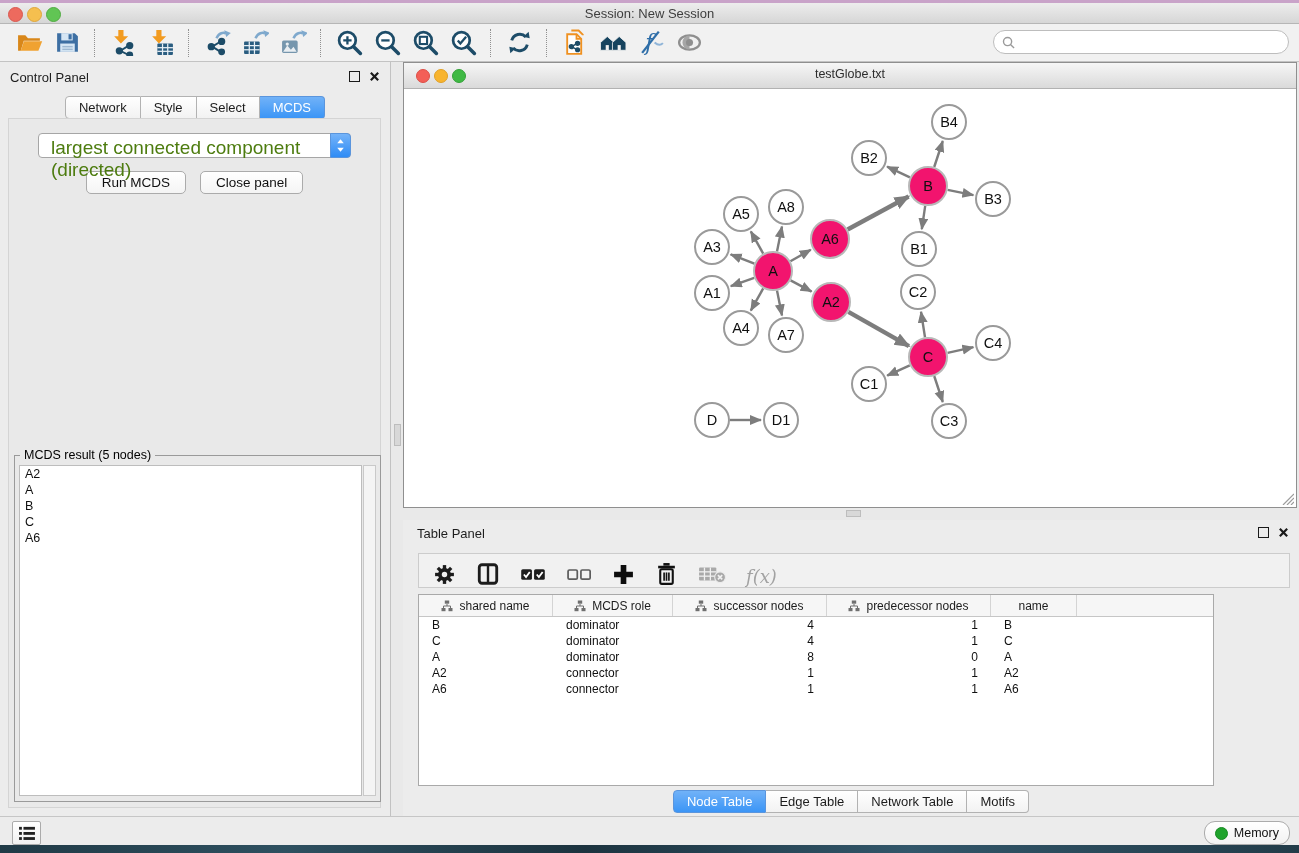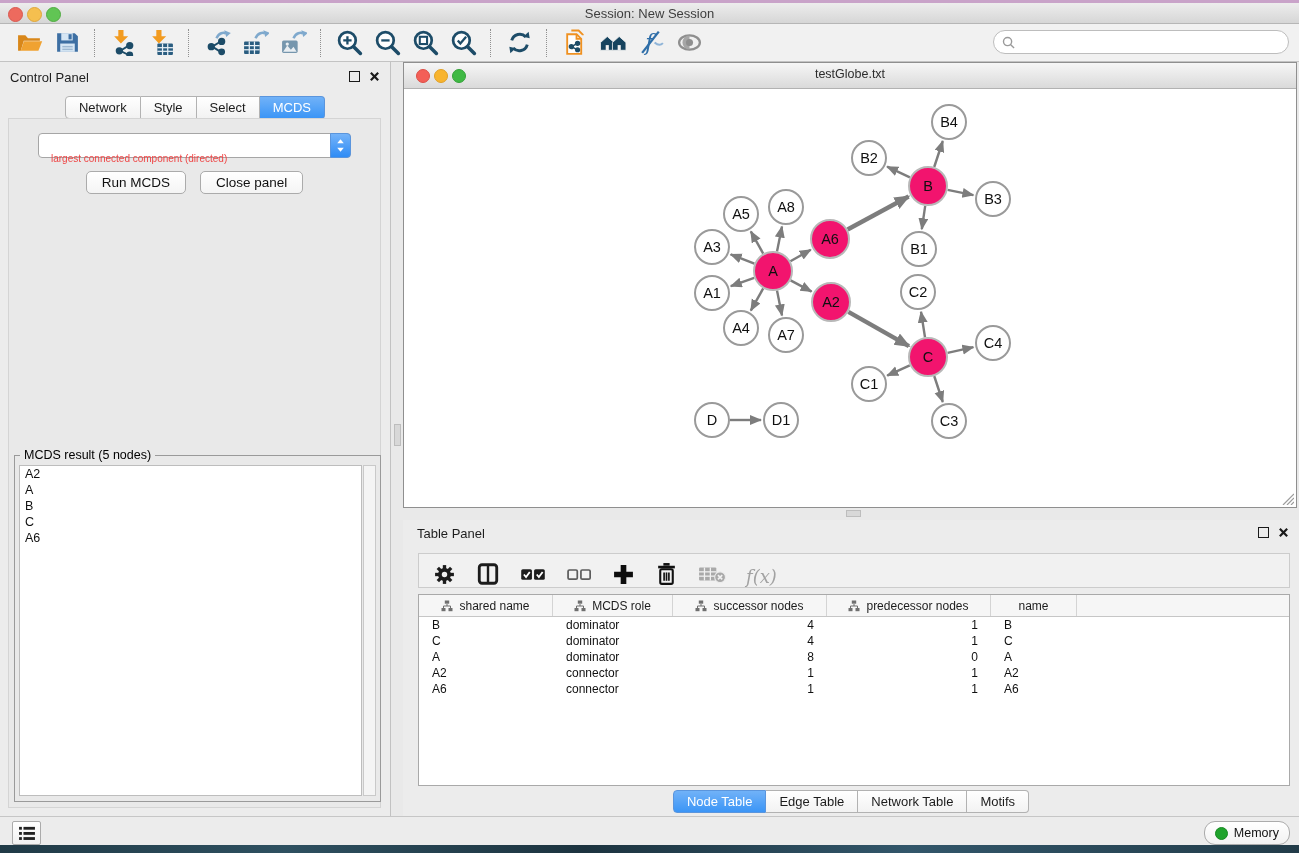--- a/index.html
+++ b/index.html
@@ -28,21 +28,21 @@
   .float-box{display:inline-block;width:9px;height:9px;border:1.6px solid #1a1a1a;background:transparent;}
   .panel-icons{position:absolute;right:10px;top:9px;display:flex;gap:9px;align-items:center;}
   .cp-tabs{position:absolute;left:0;right:0;top:34px;display:flex;justify-content:center;}
   .tab{font-size:13px;padding:3px 13px;background:linear-gradient(#ffffff,#f2f2f2);border:1px solid #b2b2b2;border-left:none;color:#1c1c1c;}
   .tab:first-child{border-left:1px solid #b2b2b2;border-radius:4px 0 0 4px;}
   .tab:last-child{border-radius:0 4px 4px 0;}
   .tab.selected{background:linear-gradient(#71b2f8,#3b95f6);color:#fff;border-color:#5a95dd;}
   .cp-body{position:absolute;left:8px;top:56px;width:373px;height:690px;background:#e9e9e9;border:1px solid #d4d4d4;box-sizing:border-box;}
   .opt-label{margin-top:20px;text-align:center;font-size:13.5px;color:#111;}
   .selectbox{position:relative;margin:14px auto 0 auto;width:313px;height:25px;background:#fff;border:1px solid #a6a6a6;border-radius:4px;box-sizing:border-box;}
-  .select-text{position:absolute;left:12px;top:3px;font-size:10px;color:#ef4444;margin-top:16px;}
+  .select-text{position:absolute;left:12px;top:3px;font-size:19px;color:#4d7c0f;}
   .select-cap{position:absolute;right:-1px;top:-1px;width:21px;height:25px;border-radius:0 4px 4px 0;
               background:linear-gradient(#74b3f9,#2f8cf5);border:1px solid #5a95dd;box-sizing:border-box;
               display:flex;align-items:center;justify-content:center;}
   .btn-row{margin-top:13px;display:flex;justify-content:center;gap:14px;}
   .mac-btn{font-size:13.5px;color:#111;background:linear-gradient(#ffffff,#f4f4f4);border:1px solid #ababab;border-radius:5px;padding:3px 15px;}
   .mcds-fieldset{position:absolute;left:14px;top:393px;width:367px;height:347px;border:1px solid #9a9a9a;background:#e9e9e9;box-sizing:border-box;}
   .mcds-legend{position:absolute;top:-8px;left:5px;background:#e9e9e9;padding:0 4px;font-size:12.5px;color:#000000;text-align:right;}
   .mcds-list{position:absolute;left:4px;top:9px;right:18px;bottom:5px;background:#fff;border:1px solid #bdbdbd;font-size:12.5px;overflow:hidden;}
   .mcds-item{padding:0 5px;line-height:16px;color:#111;}
   .mcds-scroll{position:absolute;top:9px;right:4px;bottom:5px;width:13px;background:#f4f4f4;border:1px solid #c9c9c9;box-sizing:border-box;}
@@ -58,21 +58,21 @@
   .ntl.green{left:48px;background:#3fb944;border:1px solid #34a139;}
   .net-title{position:absolute;left:0;right:0;top:4px;text-align:center;font-size:12.5px;color:#2c2c2c;}
   .net-canvas{position:absolute;left:0;top:25px;width:892px;height:419px;}
   .resize-grip{position:absolute;right:2px;bottom:2px;width:14px;height:14px;}
   
   .table-panel{position:absolute;left:403px;top:520px;width:896px;height:296px;background:#ececec;}
   .tp-toolbar{position:absolute;left:15px;top:33px;width:872px;height:35px;background:#f1f1f1;border:1px solid #cccccc;
               display:flex;align-items:flex-end;gap:20px;padding-left:14px;box-sizing:border-box;}
   .tp-ibtn{display:inline-flex;align-items:center;justify-content:center;height:26px;}
   .fx-label{font-family:"DejaVu Serif","Liberation Serif",serif;font-style:italic;font-size:18px;color:#a2a2a2;}
-  .node-table{position:absolute;left:15px;top:74px;width:872px;height:192px;background:#fff;border:1px solid #a9a9a9;box-sizing:border-box;overflow:hidden;}
+  .node-table{position:absolute;left:15px;top:74px;width:796px;height:192px;background:#fff;border:1px solid #a9a9a9;box-sizing:border-box;overflow:hidden;}
   .thead{display:grid;grid-template-columns:134px 120px 154px 164px 86px 1fr;background:#f6f6f6;border-bottom:1px solid #c6c6c6;height:21px;}
   .th{display:flex;align-items:center;justify-content:center;gap:6px;font-size:12px;color:#1c1c1c;border-right:1px solid #d4d4d4;overflow:hidden;}
   .th:last-child{border-right:none;}
   .trow{display:grid;grid-template-columns:134px 120px 154px 164px 86px 1fr;height:16px;}
   .tcell{font-size:12px;color:#111;line-height:16px;overflow:hidden;white-space:nowrap;}
   .tcell.l{padding-left:13px;text-align:left;}
   .tcell.r{padding-right:13px;text-align:right;}
   .tp-tabs{position:absolute;left:0;right:0;top:270px;display:flex;justify-content:center;}
   
   .status-bar{position:absolute;left:0;top:816px;width:1299px;height:29px;background:#ececec;border-top:1px solid #c6c6c6;box-sizing:border-box;}

